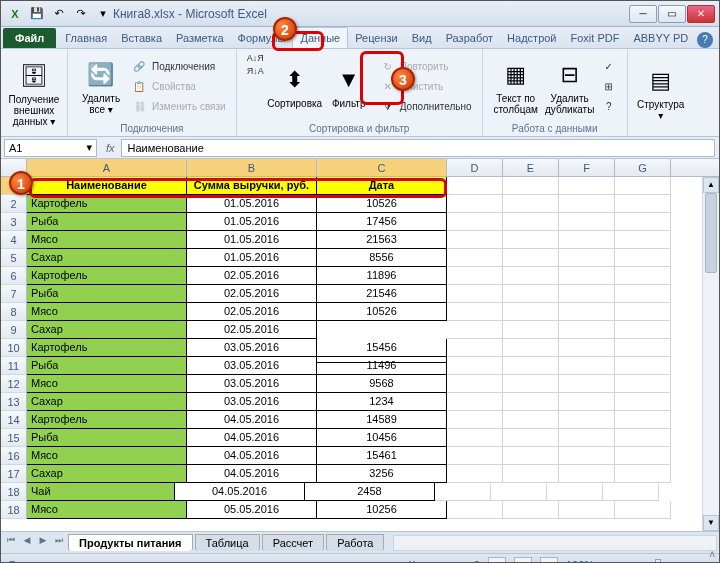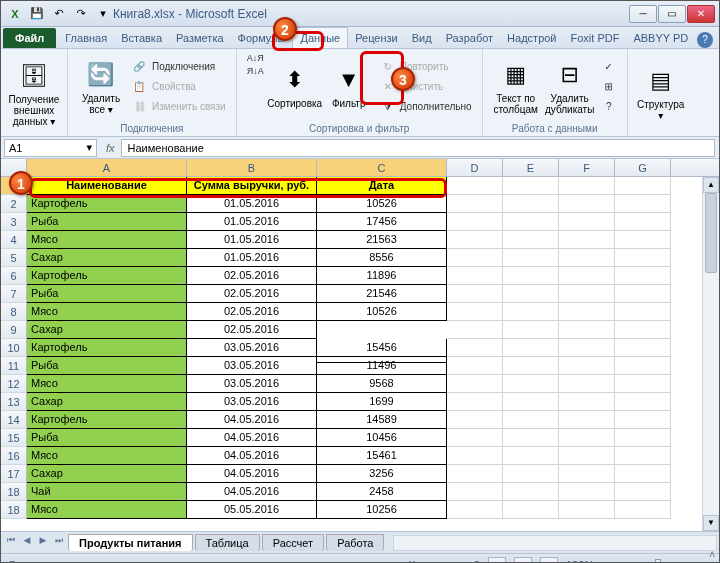--- a/index.html
+++ b/index.html
@@ -349,21 +349,21 @@
         <div class="cell center" style="width: 130px;">9568</div>
         <div class="cell empty" style="width: 56px;"></div>
         <div class="cell empty" style="width: 56px;"></div>
         <div class="cell empty" style="width: 56px;"></div>
         <div class="cell empty" style="width: 56px;"></div>
       </div>
       <div class="row">
         <div class="row-h">13</div>
         <div class="cell green-cell" style="width: 160px;">Сахар</div>
         <div class="cell center" style="width: 130px;">03.05.2016</div>
-        <div class="cell center" style="width: 130px;">1699</div>
+        <div class="cell center" style="width: 130px;">1234</div>
         <div class="cell empty" style="width: 56px;"></div>
         <div class="cell empty" style="width: 56px;"></div>
         <div class="cell empty" style="width: 56px;"></div>
         <div class="cell empty" style="width: 56px;"></div>
       </div>
       <div class="row">
         <div class="row-h">14</div>
         <div class="cell green-cell" style="width: 160px;">Картофель</div>
         <div class="cell center" style="width: 130px;">04.05.2016</div>
         <div class="cell center" style="width: 130px;">14589</div>
@@ -397,21 +397,21 @@
         <div class="cell green-cell" style="width: 160px;">Сахар</div>
         <div class="cell center" style="width: 130px;">04.05.2016</div>
         <div class="cell center" style="width: 130px;">3256</div>
         <div class="cell empty" style="width: 56px;"></div>
         <div class="cell empty" style="width: 56px;"></div>
         <div class="cell empty" style="width: 56px;"></div>
         <div class="cell empty" style="width: 56px;"></div>
       </div>
       <div class="row">
         <div class="row-h">18</div>
-        <div class="cell green-cell" style="width: 160px;">Чай</div>
+        <div class="cell green-cell" style="width: 148px;">Чай</div>
         <div class="cell center" style="width: 130px;">04.05.2016</div>
         <div class="cell center" style="width: 130px;">2458</div>
         <div class="cell empty" style="width: 56px;"></div>
         <div class="cell empty" style="width: 56px;"></div>
         <div class="cell empty" style="width: 56px;"></div>
         <div class="cell empty" style="width: 56px;"></div>
       </div>
       <div class="row">
         <div class="row-h">18</div>
         <div class="cell green-cell" style="width: 160px;">Мясо</div>

